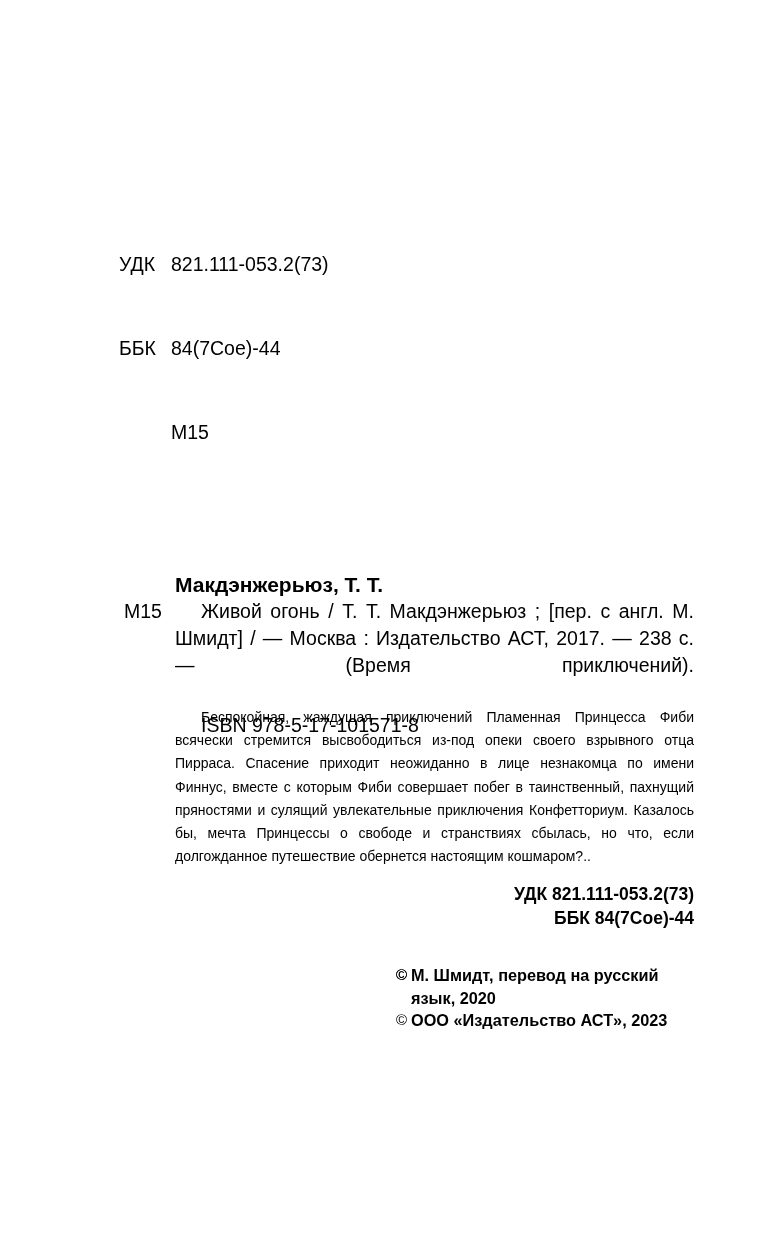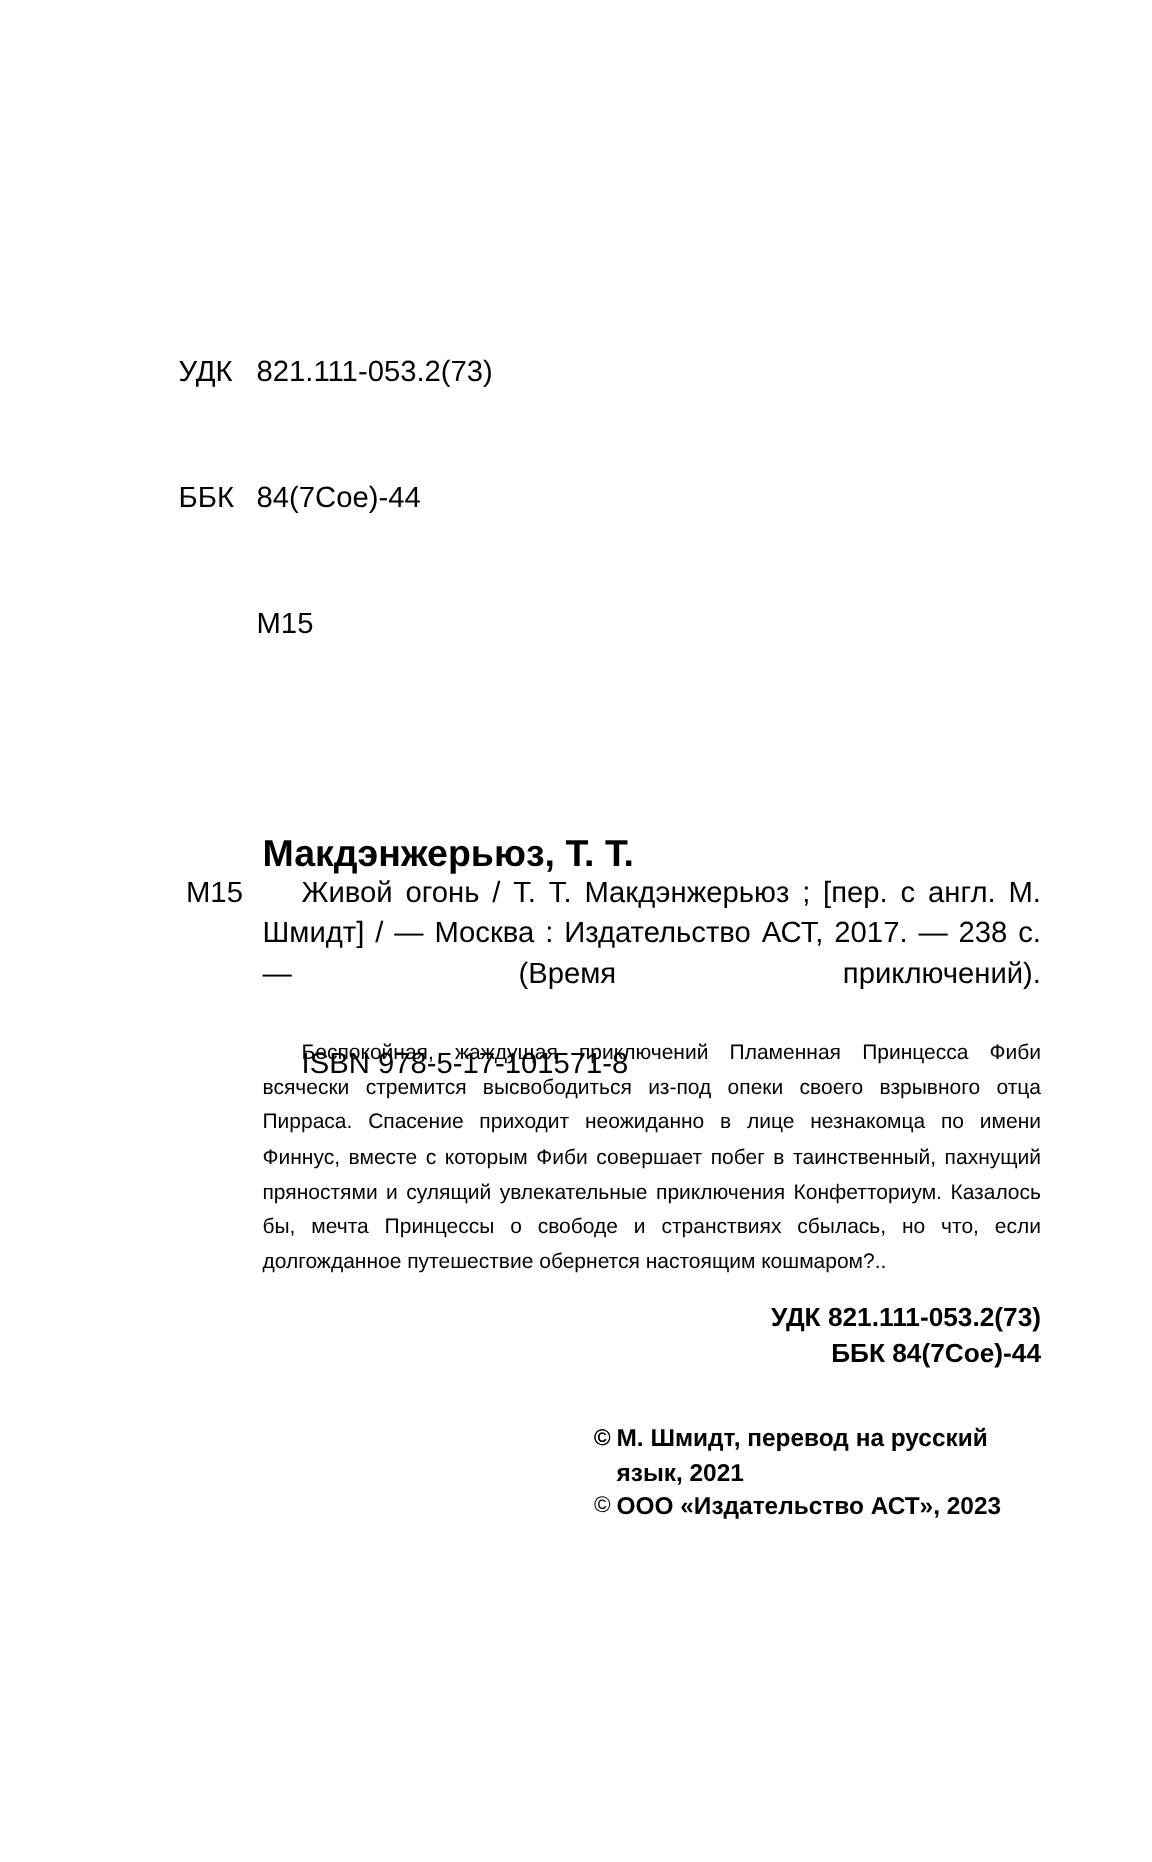--- a/index.html
+++ b/index.html
@@ -11,21 +11,21 @@
   body {
     font-family: "Liberation Sans", "DejaVu Sans", sans-serif;
     color: #000000;
     -webkit-font-smoothing: antialiased;
   }
 
   .page {
     position: relative;
     width: 768px;
     height: 1025px;
-    margin: 0 auto;
+    margin: 16px auto;
     background: #ffffff;
     overflow: hidden;
   }
 
   
   .cip-top {
     position: absolute;
     left: 119px;
     top: 178px;
     font-size: 19.5px;
@@ -46,21 +46,21 @@
   
   .record {
     position: absolute;
     left: 119px;
     top: 556px;
     width: 575px;
   }
 
   .record-author {
     font-weight: bold;
-    font-size: 25px;
+    font-size: 21px;
     line-height: 26px;
     padding-left: 56px;
   }
 
   .record-body {
     position: relative;
     font-size: 19.5px;
     line-height: 27px;
     text-align: justify;
     text-justify: inter-word;
@@ -182,21 +182,21 @@
     <span class="row">УДК 821.111-053.2(73)</span>
     <span class="row">ББК 84(7Сое)-44</span>
   </div>
 
   <div class="copyright">
     <span class="c-line">
       <span class="c-mark">©</span>
     </span>
     <span class="c-line">
       <span class="c-mark">©</span>
-      <span>М. Шмидт, перевод на русский язык, 2021</span>
+      <span>М. Шмидт, перевод на русский язык, 2020</span>
     </span>
     <span class="c-line">
       <span class="c-mark">©</span>
       <span>ООО «Издательство АСТ», 2023</span>
     </span>
   </div>
 
   <div class="isbn-bottom"><span>ISBN</span>  <span>700-5-17-101571-8</span></div>
 
 </div>

